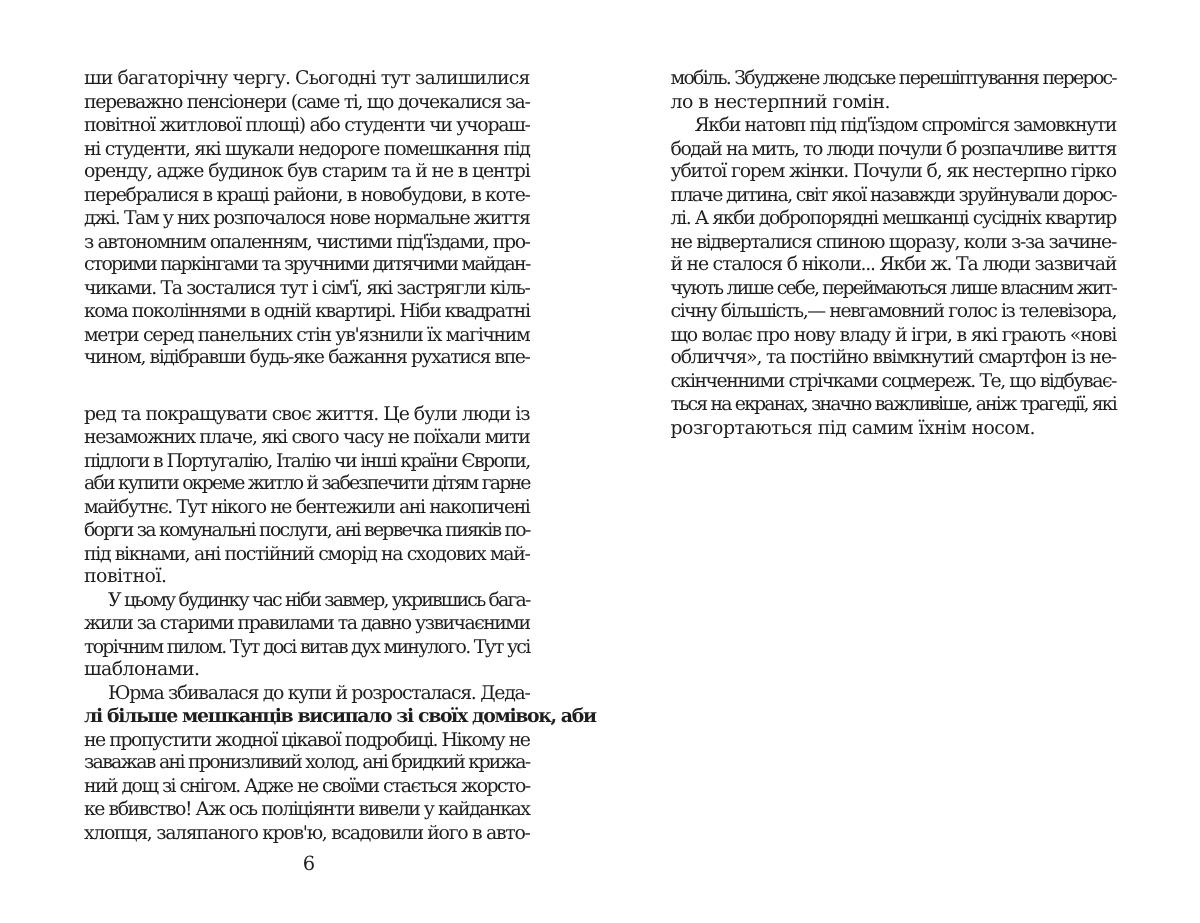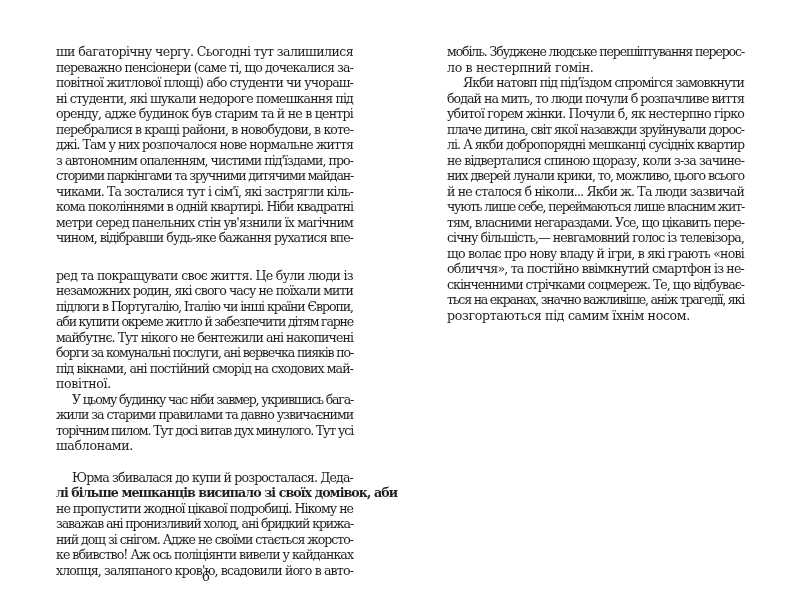--- a/index.html
+++ b/index.html
@@ -78,55 +78,53 @@
         <span class="line" style="letter-spacing: -0.785px;">оренду, адже будинок був старим та й не в центрі</span>
         <span class="line" style="letter-spacing: -0.904px;">перебралися в кращі райони, в новобудови, в коте-</span>
         <span class="line" style="letter-spacing: -0.952px;">джі. Там у них розпочалося нове нормальне життя</span>
         <span class="line" style="letter-spacing: -0.968px;">з автономним опаленням, чистими під'їздами, про-</span>
         <span class="line" style="letter-spacing: -1.181px;">сторими паркінгами та зручними дитячими майдан-</span>
         <span class="line" style="letter-spacing: -0.917px;">чиками. Та зосталися тут і сім'ї, які застрягли кіль-</span>
         <span class="line" style="letter-spacing: -0.971px;">кома поколіннями в одній квартирі. Ніби квадратні</span>
         <span class="line" style="letter-spacing: -0.882px;">метри серед панельних стін ув'язнили їх магічним</span>
         <span class="line" style="letter-spacing: -0.968px;">чином, відібравши будь-яке бажання рухатися впе-</span>
         <span class="line" style="letter-spacing: -0.69px; margin-top: 22px;">ред та покращувати своє життя. Це були люди із</span>
-        <span class="line" style="letter-spacing: -0.932px;">незаможних родин, які свого часу не поїхали мити</span>
+        <span class="line" style="letter-spacing: -0.932px;">незаможних плаче, які свого часу не поїхали мити</span>
         <span class="line" style="letter-spacing: -1.092px;">підлоги в Португалію, Італію чи інші країни Європи,</span>
         <span class="line" style="letter-spacing: -1.22px;">аби купити окреме житло й забезпечити дітям гарне</span>
         <span class="line" style="letter-spacing: -0.944px;">майбутнє. Тут нікого не бентежили ані накопичені</span>
         <span class="line" style="letter-spacing: -1.185px;">борги за комунальні послуги, ані вервечка пияків по-</span>
         <span class="line" style="letter-spacing: -0.912px;">під вікнами, ані постійний сморід на сходових май-</span>
         <span class="line last">повітної.</span>
         <span class="line indent" style="letter-spacing: -1.23px;">У цьому будинку час ніби завмер, укрившись бага-</span>
         <span class="line" style="letter-spacing: -1.033px;">жили за старими правилами та давно узвичаєними</span>
         <span class="line" style="letter-spacing: -1.159px;">торічним пилом. Тут досі витав дух минулого. Тут усі</span>
         <span class="line last">шаблонами.</span>
-        <span class="line indent" style="letter-spacing: -0.877px; margin-top: 16px;">Юрма збивалася до купи й розросталася. Деда-</span>
+        <span class="line indent" style="letter-spacing: -0.877px;">Юрма збивалася до купи й розросталася. Деда-</span>
         <span class="line" style="letter-spacing: -0.92px; font-weight: bold;">лі більше мешканців висипало зі своїх домівок, аби</span>
         <span class="line" style="letter-spacing: -0.992px;">не пропустити жодної цікавої подробиці. Нікому не</span>
         <span class="line" style="letter-spacing: -1.146px;">заважав ані пронизливий холод, ані бридкий крижа-</span>
         <span class="line" style="letter-spacing: -1.054px;">ний дощ зі снігом. Адже не своїми стається жорсто-</span>
         <span class="line" style="letter-spacing: -0.989px;">ке вбивство! Аж ось поліціянти вивели у кайданках</span>
         <span class="line" style="letter-spacing: -0.879px;">хлопця, заляпаного кров'ю, всадовили його в авто-</span>
       </div>
     <div class="page-number">6</div>
   </div>
   <div class="page page-right">
     <div class="text-block" id="right-text">
         <span class="line" style="letter-spacing: -1.163px;">мобіль. Збуджене людське перешіптування перерос-</span>
         <span class="line last">ло в нестерпний гомін.</span>
         <span class="line indent" style="letter-spacing: -0.939px;">Якби натовп під під'їздом спромігся замовкнути</span>
         <span class="line" style="letter-spacing: -0.962px;">бодай на мить, то люди почули б розпачливе виття</span>
         <span class="line" style="letter-spacing: -0.807px;">убитої горем жінки. Почули б, як нестерпно гірко</span>
         <span class="line" style="letter-spacing: -1.112px;">плаче дитина, світ якої назавжди зруйнували дорос-</span>
         <span class="line" style="letter-spacing: -0.954px;">лі. А якби добропорядні мешканці сусідніх квартир</span>
         <span class="line" style="letter-spacing: -0.889px;">не відверталися спиною щоразу, коли з-за зачине-</span>
-        <span class="line" style="letter-spacing: -1.11px;">них дверей лунали крики, то, можливо, цього всього</span>
         <span class="line" style="letter-spacing: -0.833px;">й не сталося б ніколи... Якби ж. Та люди зазвичай</span>
         <span class="line" style="letter-spacing: -1.202px;">чують лише себе, переймаються лише власним жит-</span>
-        <span class="line" style="letter-spacing: -1.011px;">тям, власними негараздами. Усе, що цікавить пере-</span>
         <span class="line" style="letter-spacing: -0.947px;">січну більшість,— невгамовний голос із телевізора,</span>
         <span class="line" style="letter-spacing: -0.8px;">що волає про нову владу й ігри, в які грають «нові</span>
         <span class="line" style="letter-spacing: -0.821px;">обличчя», та постійно ввімкнутий смартфон із не-</span>
         <span class="line" style="letter-spacing: -0.99px;">скінченними стрічками соцмереж. Те, що відбуває-</span>
         <span class="line" style="letter-spacing: -1.233px;">ться на екранах, значно важливіше, аніж трагедії, які</span>
         <span class="line last">розгортаються під самим їхнім носом.</span>
       </div>
   </div>
 </div>
 

